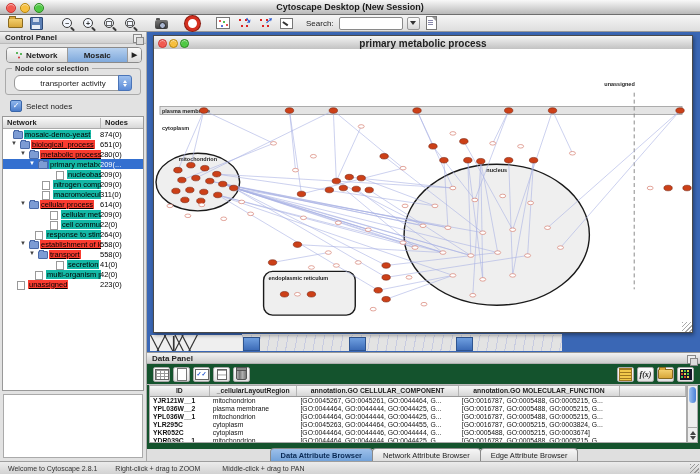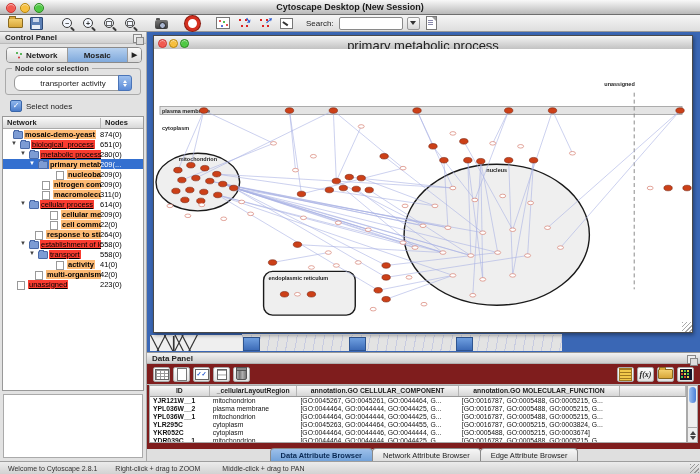--- a/index.html
+++ b/index.html
@@ -85,21 +85,21 @@
   .tree-head .c2{position:absolute;left:97px;top:1px;border-left:1px solid #b5b5b5;padding-left:4px;height:10px;}
   .trow{position:relative;height:10px;font-size:7.5px;}
   .trow.sel{background:#3470d0;}
   .tarrow{position:absolute;top:1px;font-size:6px;color:#444;}
   .trow.sel .tarrow{color:#fff;}
   .ticon{position:absolute;top:1.5px;}
   .ticon.folder{width:8px;height:6px;background:#7d9cd4;border:1px solid #4a6aa8;border-radius:1px;}
   .ticon.folder:before{content:"";position:absolute;left:0;top:-2px;width:3px;height:1.5px;background:#7d9cd4;border:1px solid #4a6aa8;border-bottom:none;}
   .ticon.doc{width:6px;height:7.5px;background:#fff;border:1px solid #999;}
   .tlabel{position:absolute;top:0.5px;padding:0 1px;white-space:nowrap;overflow:hidden;color:#000;}
-  .tlabel.green{background:#fdba74;font-weight:bold;}
+  .tlabel.green{background:#14b8a6;}
   .tlabel.red{background:#fa3c30;text-decoration:underline;}
   .tcount{position:absolute;left:97px;top:0.5px;color:#000;}
   .trow.sel .tcount{color:#fff;}
   .cp-bottom{position:absolute;left:3px;right:3px;top:362px;height:62px;background:#fff;border:1px solid #aaa;}
   
   .rightcol{position:absolute;left:147px;top:32px;right:0;bottom:12px;}
   .desktop{position:absolute;left:0;top:0;right:0;height:320px;background:#3a67b5;}
   
   .peek{position:absolute;left:0;bottom:0;width:100%;height:18px;}
   .watermark{position:absolute;left:3px;bottom:1px;width:92px;height:16px;background:#efefef;overflow:hidden;
@@ -108,34 +108,34 @@
   .winpeek{position:absolute;left:95px;bottom:1px;width:320px;height:16px;background:#e3e3e3;border-top:1px solid #f8f8f8;
     background-image:repeating-linear-gradient(100deg,rgba(150,160,220,.35) 0 1px,transparent 1px 9px);}
   .pthumb{position:absolute;top:2px;width:15px;height:12px;background:linear-gradient(#6f9fe0,#3d6cb8);border:1px solid #2e5490;}
   
   .netwin{position:absolute;left:6px;top:3px;right:7px;bottom:19px;border:1px solid #4a4a4a;background:#fff;
     box-shadow:1px 2px 4px rgba(0,0,0,.4);}
   .netwin .wtitle{position:absolute;left:0;top:0;right:0;height:13px;background:linear-gradient(#f4f4f4,#c2c2c2);
     border-bottom:1px solid #8a8a8a;}
   .netwin .wtitle .tl{top:3px;width:7px;height:7px;}
   .netwin .wtitle .tl.red{left:4px;}.netwin .wtitle .tl.yellow{left:15px;}.netwin .wtitle .tl.green{left:26px;}
-  .netwin .wtitle .title{position:absolute;left:0;right:0;top:2px;text-align:center;font-size:13px;font-weight:normal;color:#222;}
+  .netwin .wtitle .title{position:absolute;left:0;right:0;top:2px;text-align:center;font-size:10px;font-weight:bold;color:#222;}
   .canvas{position:absolute;left:0;top:13px;right:0;bottom:0;background:#fff;overflow:hidden;}
   .canvas svg{width:100%;height:100%;display:block;}
   .grip{position:absolute;right:0;bottom:0;width:10px;height:10px;
     background:repeating-linear-gradient(135deg,#aaa 0 1px,transparent 1px 3px);}
   .edge{stroke:#a9b1e4;stroke-width:0.7;opacity:0.85;}
   .node-o{fill:#cc4018;stroke:#7a2410;stroke-width:0.6;}
   .node-w{fill:#ffffff;stroke:#cf6a5a;stroke-width:0.6;}
   .region-fill{fill:#efefef;stroke:#1a1a1a;stroke-width:1.4;}
   .region-bar{fill:#e4e4e4;stroke:#9a9a9a;stroke-width:0.8;}
   .region-label{font:bold 5.5px "Liberation Sans",sans-serif;fill:#222;}
   .dline{stroke:#8a8a8a;stroke-width:1;stroke-dasharray:4 3;}
   
-  .datapanel{position:absolute;left:0;top:320px;right:0;height:96px;background:#7f1d1d;border-top:1px solid #999;}
+  .datapanel{position:absolute;left:0;top:320px;right:0;height:96px;background:#14532d;border-top:1px solid #999;}
   .dp-header{position:absolute;left:0;top:0;right:0;height:11px;background:linear-gradient(#f2f2f2,#cdcdcd);
     border-bottom:1px solid #b0b0b0;font-size:8px;font-weight:bold;line-height:11px;padding-left:5px;box-sizing:border-box;}
   .dp-toolbar{position:absolute;left:0;top:11px;right:0;height:21px;display:flex;align-items:center;gap:3px;
     padding:0 6px;box-sizing:border-box;border-bottom:1px solid #bbb;}
   .dbtn{width:17px;height:15px;border:1px solid #aaa;background:linear-gradient(#fdfdfd,#e2e2e2);border-radius:2px;
     display:flex;align-items:center;justify-content:center;box-sizing:border-box;}
   .dp-spacer{flex:1;}
   .ic-grid{width:12px;height:9px;background:#fff;border:1px solid #666;
     background-image:linear-gradient(#999 1px,transparent 1px),linear-gradient(90deg,#999 1px,transparent 1px);background-size:4px 3px;}
   .ic-newdoc{width:8px;height:11px;background:#fff;border:1px solid #777;}
@@ -353,21 +353,21 @@
             <span class="tcount">558(0)</span>
           </div>
           <div class="trow">
             <span class="tarrow" style="left: 26px;">▼</span>
             <span class="ticon folder" style="left: 35px;"></span>
             <span class="tlabel red" style="left: 46px; max-width: 50px;">transport</span>
             <span class="tcount">558(0)</span>
           </div>
           <div class="trow">
             <span class="ticon doc" style="left: 53px;"></span>
-            <span class="tlabel green" style="left: 64px; max-width: 32px;">activity</span>
+            <span class="tlabel green" style="left: 64px; max-width: 32px;">secretion</span>
             <span class="tcount">41(0)</span>
           </div>
           <div class="trow">
             <span class="ticon doc" style="left: 32px;"></span>
             <span class="tlabel green" style="left: 43px; max-width: 53px;">multi-organism pro</span>
             <span class="tcount">42(0)</span>
           </div>
           <div class="trow">
             <span class="ticon doc" style="left: 14px;"></span>
             <span class="tlabel red" style="left: 25px; max-width: 71px;">unassigned</span>

